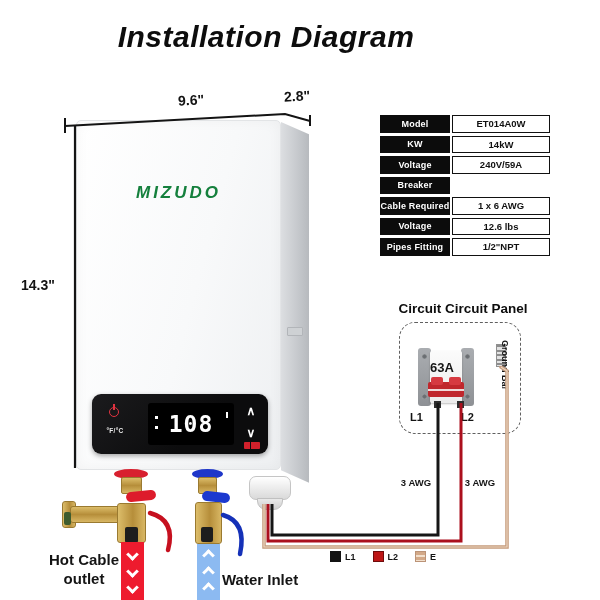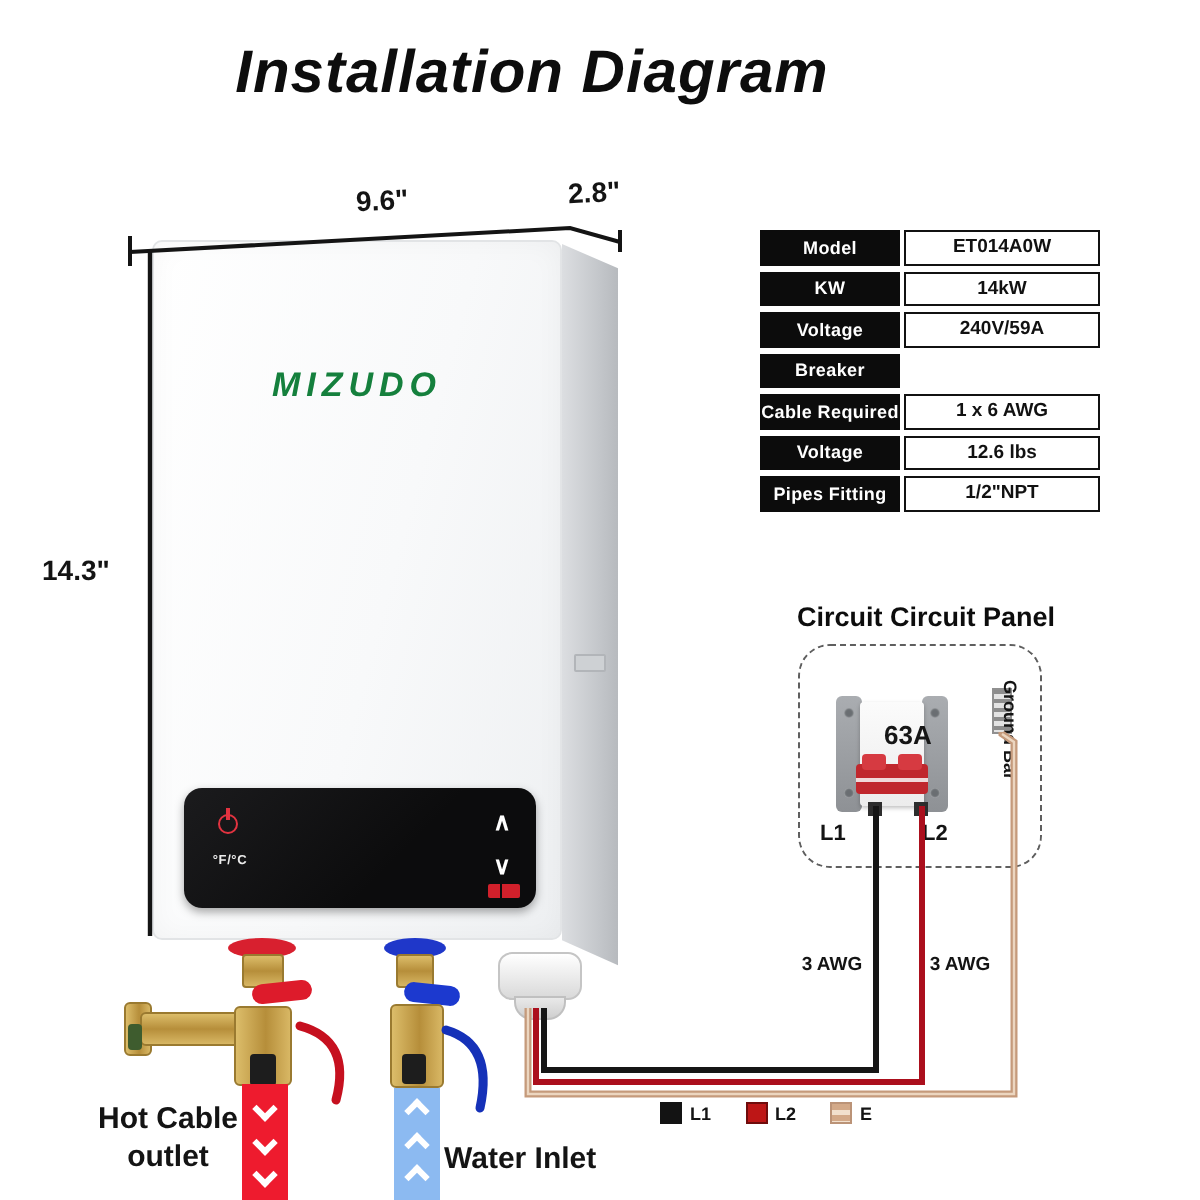--- a/index.html
+++ b/index.html
@@ -90,21 +90,21 @@
   
   .cbp-title { position:absolute; left:393px; top:301px; width:140px; text-align:center;
                font-size:13.5px; font-weight:800; color:#0d0d0d; }
   .cbp-box { position:absolute; left:399px; top:322px; width:122px; height:112px;
              border:1.6px dashed #5f5f5f; border-radius:16px; }
   .bk-plate { position:absolute; top:348px; width:13px; height:58px;
               background:linear-gradient(180deg,#aaadb1,#8e9195); border-radius:3px; }
   .bk-body { position:absolute; left:430px; top:351px; width:32px; height:52px;
              background:linear-gradient(#fbfbfb,#ececec); border-radius:2px; box-shadow:0 1px 2px rgba(0,0,0,.25); }
   .bk-rating { position:absolute; left:430px; top:360px; width:32px; text-align:left;
-               font-size:13px; font-weight:800; color:#161616;padding-left:12px; }
+               font-size:13px; font-weight:800; color:#161616; }
   .bk-rocker { position:absolute; left:428px; top:382px; width:36px; height:15px;
                background:#c0272d; border-radius:2px; }
   .bk-rocker::before { content:""; position:absolute; left:3px; top:-5px; width:12px; height:8px; background:#d63a41; border-radius:2px; }
   .bk-rocker::after  { content:""; position:absolute; right:3px; top:-5px; width:12px; height:8px; background:#d63a41; border-radius:2px; }
   .bk-rocker-line { position:absolute; left:428px; top:389px; width:36px; height:1.5px; background:#f0d9d9; }
   .screw { position:absolute; width:5px; height:5px; border-radius:50%;
            background:#6a6e72; box-shadow:inset 0 0 1px #dfe1e3; }
   .terminal { position:absolute; top:401px; width:7px; height:7px; background:#2d2d2d; }
   .pole-label { position:absolute; top:411px; font-size:11px; font-weight:800; color:#141414; }
   .ground-bar { position:absolute; left:496px; top:344px; width:10px; height:23px;
@@ -141,20 +141,25 @@
   <div class="title">Installation Diagram</div>
 
   <div class="heater-side"></div>
   <div class="heater-front"></div>
   <div class="side-vent"></div>
   <div class="brand">MIZUDO</div>
 
   <div class="display">
     <span class="pwr"></span>
     <span class="unit">°F/°C</span>
+    <div class="lcd">
+      <span class="lcd-marks-left"></span>
+      <span class="digits">108</span>
+      <span class="lcd-mark-right"></span>
+    </div>
     <span class="chev up">∧</span>
     <span class="chev dn">∨</span>
     <span class="minilogo"></span>
   </div>
 
   <div class="gland"></div>
   <div class="gland-collar"></div>
 
   <div class="disc" style="left:114px; top:469px; width:34px; background:#d8202f;"></div>
   <div class="abs brass" style="left:121px; top:477px; width:21px; height:17px; border-radius:2px;"></div>

